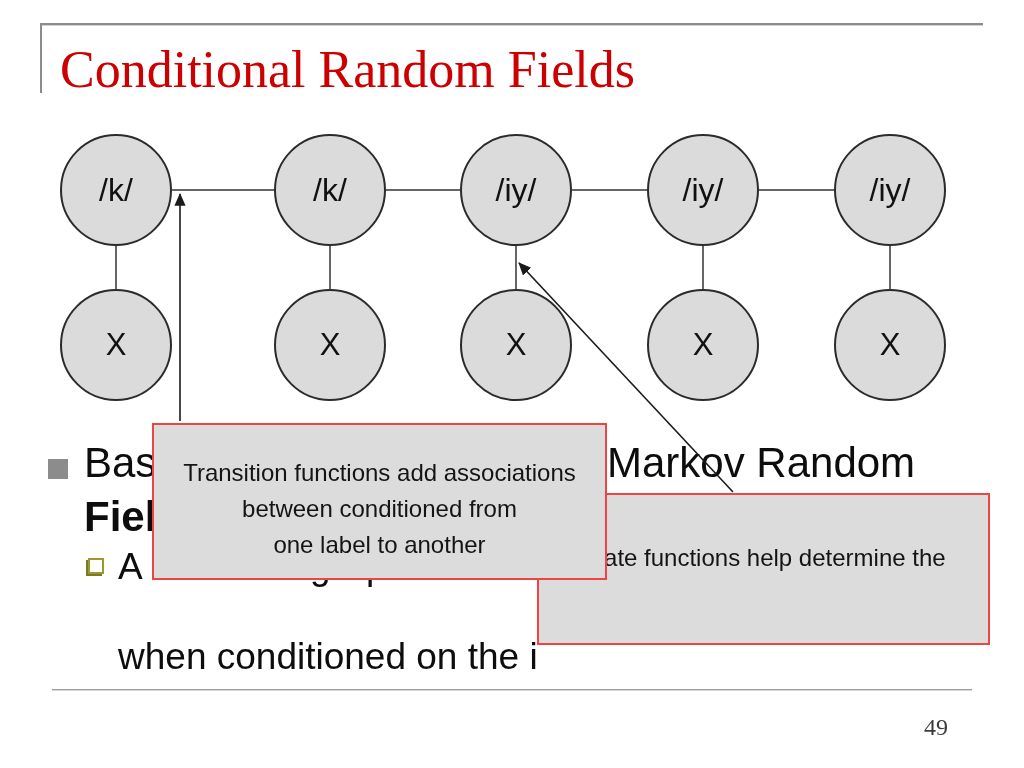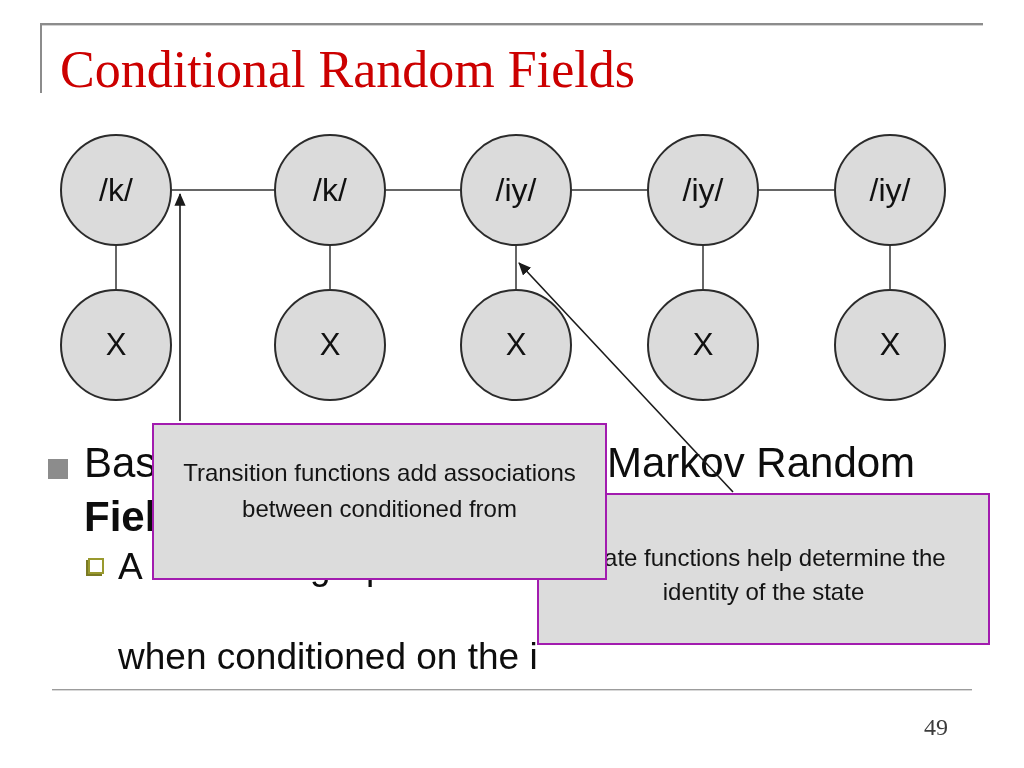--- a/index.html
+++ b/index.html
@@ -32,21 +32,21 @@
   .frag { position: absolute; z-index: 10; color: #0d0d0d; white-space: nowrap; }
   .frag.l1 { font-size: 42px; line-height: 50px; }
   .frag.l2 { font-size: 37px; line-height: 44px; }
   .bullet-sq { position: absolute; left: 48px; top: 459px; width: 20px; height: 20px;
                background: #8c8c8c; z-index: 10; }
   .subbullet-sq { position: absolute; left: 88px; top: 558px; width: 16px; height: 16px;
                   background: #fff; border: 2px solid #99992e;
                   box-shadow: -2px 2px 0 #7a7a24; z-index: 10; }
 
   
-  .callout { position: absolute; background: #dcdcdc; border: 2px solid #a21caf;
+  .callout { position: absolute; background: #dcdcdc; border: 2px solid #ef4444;
              text-align: center; font-size: 24px; color: #141414; }
   .callout .cline { white-space: nowrap; }
   .callout-transition { left: 152px; top: 423px; width: 455px; height: 157px;
                         z-index: 30; padding-top: 30px; }
   .callout-transition .cline { line-height: 36px; }
   .callout-state { left: 537px; top: 493px; width: 453px; height: 152px;
                    z-index: 20; padding-top: 46px; }
   .callout-state .cline { line-height: 34px; }
 
   
@@ -103,26 +103,26 @@
   <div class="frag l1" style="left:84px;  top:492px;font-weight:bold;">Fiel</div>
 
   <div class="subbullet-sq"></div>
   <div class="frag l2" style="left:118px; top:545px;">A</div>
   <div class="frag l2" style="left:310px; top:545px;">g</div>
   <div class="frag l2" style="left:366px; top:545px;">p</div>
   <div class="frag l2" style="left:118px; top:588px;margin-top:47px;">when conditioned on the i</div>
 
   <div class="callout callout-state">
     <div class="cline">State functions help determine the</div>
-    <div class="cline">identity of the state</div>
   </div>
 
   <div class="callout callout-transition">
     <div class="cline">Transition functions add associations</div>
     <div class="cline">between conditioned from</div>
+    <div class="cline">one label to another</div>
   </div>
 
   <svg class="overlay" viewBox="0 0 1024 768" xmlns="http://www.w3.org/2000/svg">
     <defs>
       <marker id="arrowhead" markerWidth="9" markerHeight="8" refX="7.4" refY="3.5" orient="auto" markerUnits="strokeWidth">
         <path d="M0,0 L8,3.5 L0,7 Z" fill="#1a1a1a"></path>
       </marker>
     </defs>
 
     <line x1="172" y1="190" x2="274" y2="190" stroke="#333" stroke-width="1.5"></line>

